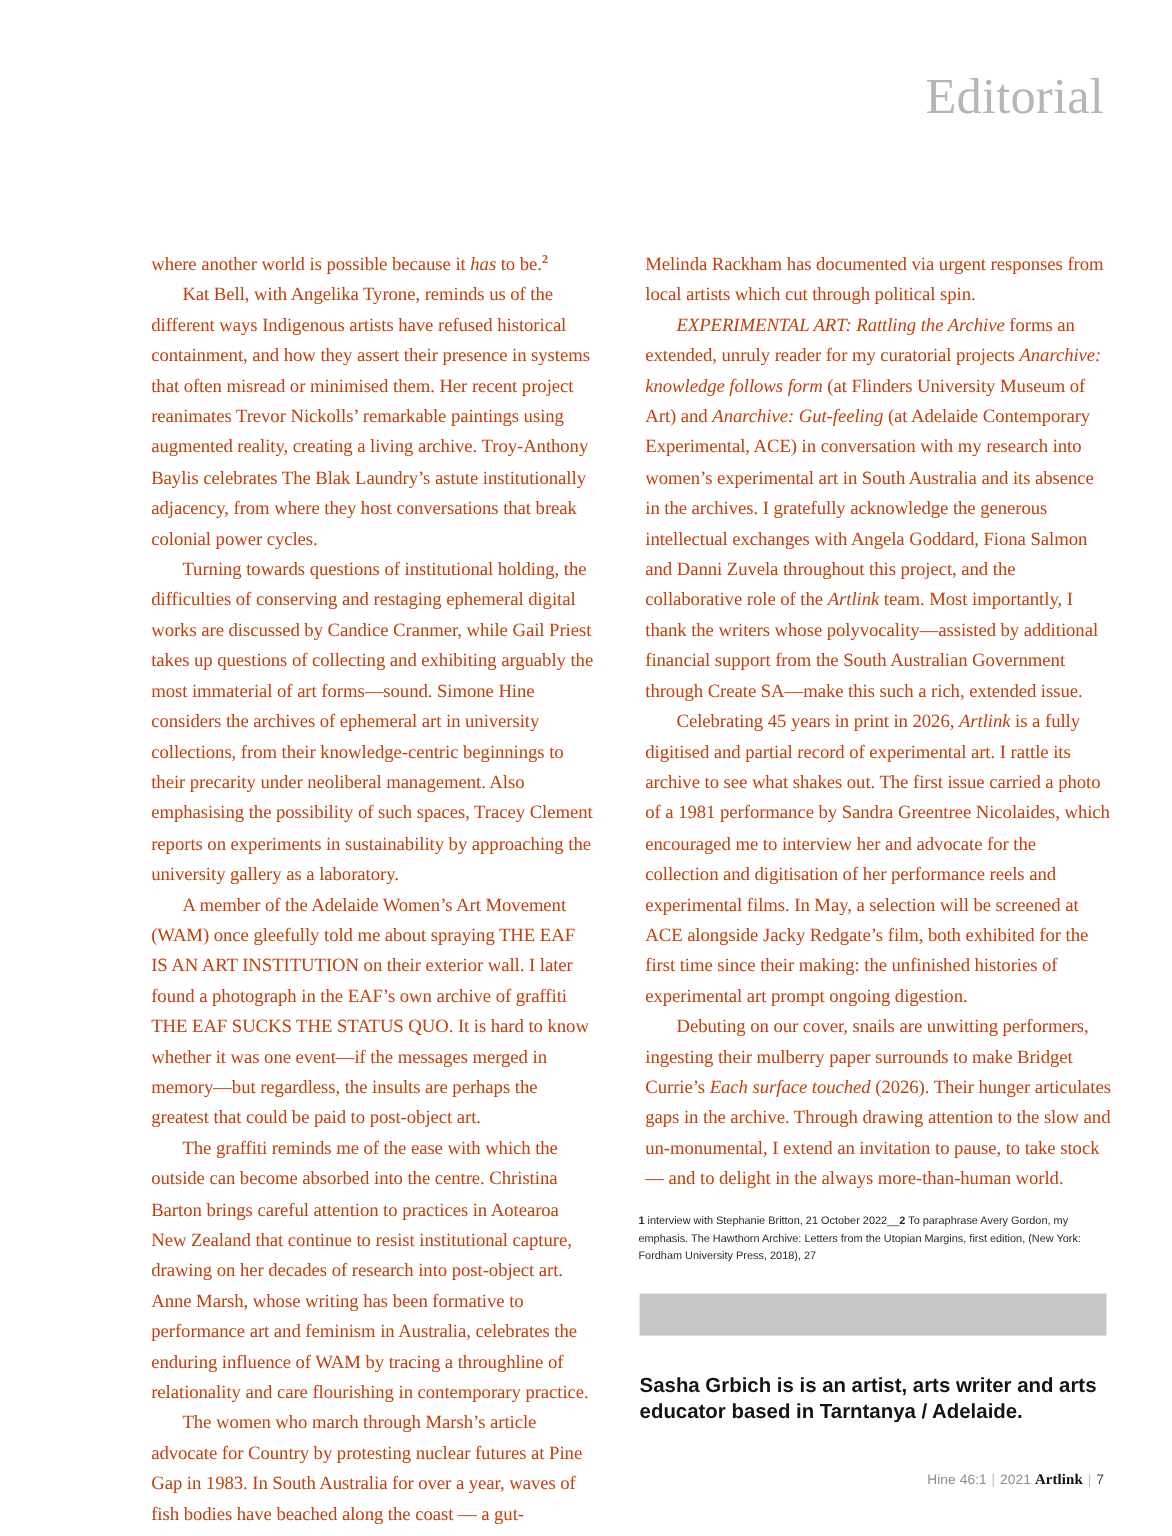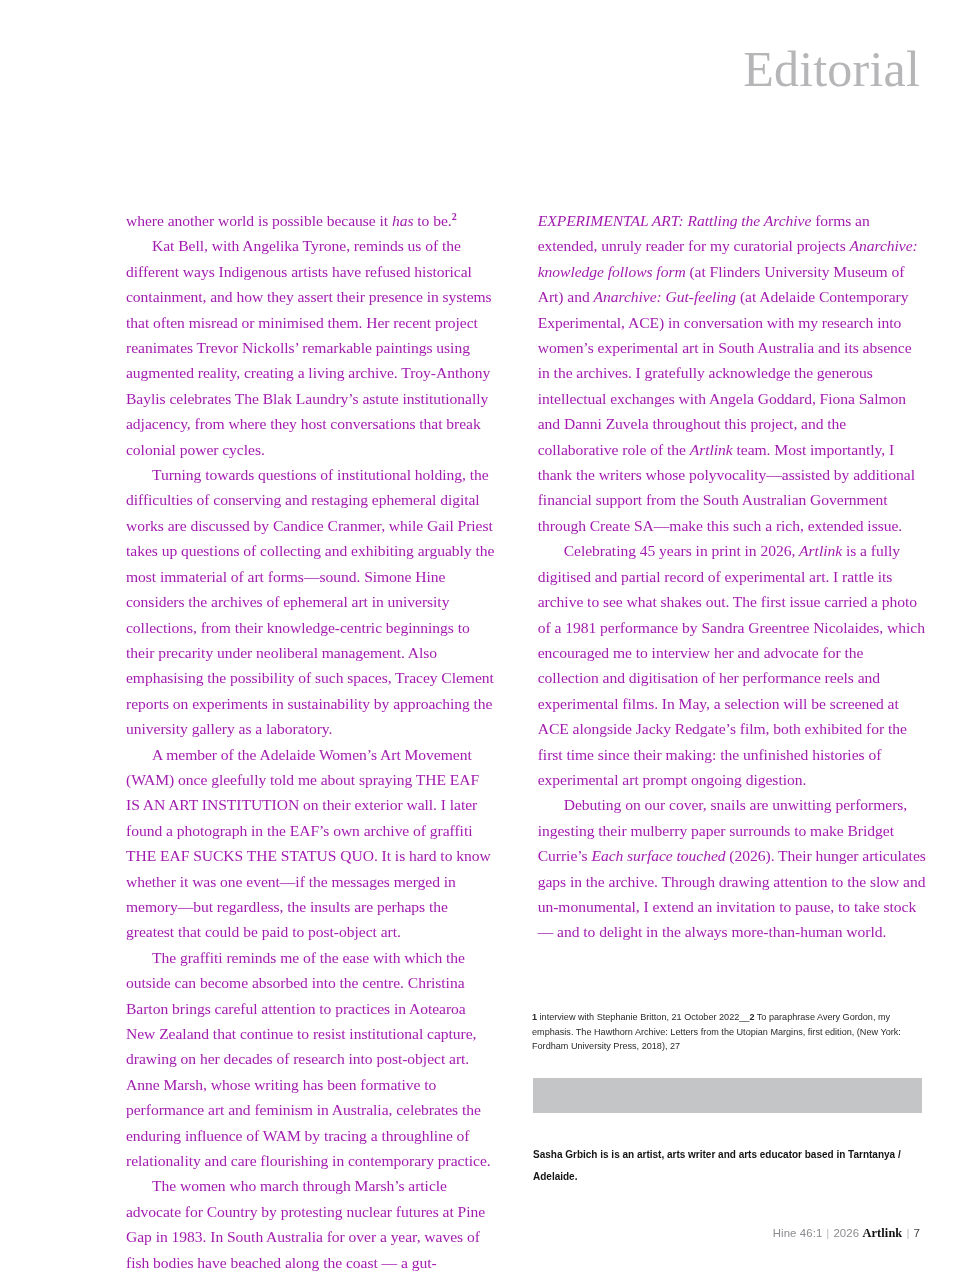--- a/index.html
+++ b/index.html
@@ -12,24 +12,24 @@
     height: 1280px;
     position: relative;
     font-family: "Liberation Serif", serif;
     color: #1a1a1a;
     overflow: hidden;
   }
 
   
   .masthead {
     position: absolute;
-    top: 44px;
+    top: 60px;
     right: 57px;
     font-family: "Liberation Serif", serif;
-    font-size: 50px;
+    font-size: 42px;
     line-height: 1;
     color: #b6b6b8;
     letter-spacing: 0.2px;
     font-weight: 400;
   }
 
   
   .columns {
     position: absolute;
     top: 208px;
@@ -43,21 +43,21 @@
   }
   .col.left  { width: 380px; }
   .col.right { width: 398px; margin-left: 13px; }
 
   p.body-par {
     margin: 0;
     font-size: 15.6px;
     line-height: 25.4px;
     text-align: left;
     font-family: "Liberation Serif", serif;
-    color: #a21caf;
+    color: #c2410c;
     letter-spacing: -0.05px;
   }
   p.body-par + p.body-par {
     text-indent: 26px;
     font-family: Liberation Serif, serif;
   }
   p.body-par i, p.body-par em { font-style: italic; }
   sup {
     font-size: 10px;
     vertical-align: super;
@@ -89,21 +89,21 @@
     background: #c3c5c7;
   }
 
   
   .bio {
     position: absolute;
     top: 1144px;
     left: 533px;
     width: 396px;
     font-family: "Liberation Sans", sans-serif;
-    font-size: 10px;
+    font-size: 17px;
     font-weight: 700;
     line-height: 22px;
     color: #141414;
   }
 
   
   .footer {
     position: absolute;
     top: 1226px;
     right: 57px;
@@ -135,29 +135,30 @@
   <div class="col left">
     <p class="body-par"><span>where another world is possible because it </span><i>has</i><span> to be.</span><sup>2</sup></p>
     <p class="body-par"><span>Kat Bell, with Angelika Tyrone, reminds us of the different ways Indigenous artists have refused historical containment, and how they assert their presence in systems that often misread or minimised them. Her recent project reanimates Trevor Nickolls’ remarkable paintings using augmented reality, creating a living archive. Troy-Anthony Baylis celebrates The Blak Laundry’s astute institutionally adjacency, from where they host conversations that break colonial power cycles.</span></p>
     <p class="body-par"><span>Turning towards questions of institutional holding, the difficulties of conserving and restaging ephemeral digital works are discussed by Candice Cranmer, while Gail Priest takes up questions of collecting and exhibiting arguably the most immaterial of art forms—sound. Simone Hine considers the archives of ephemeral art in university collections, from their knowledge-centric beginnings to their precarity under neoliberal management. Also emphasising the possibility of such spaces, Tracey Clement reports on experiments in sustainability by approaching the university gallery as a laboratory.</span></p>
     <p class="body-par"><span>A member of the Adelaide Women’s Art Movement (WAM) once gleefully told me about spraying THE EAF IS AN ART INSTITUTION on their exterior wall. I later found a photograph in the EAF’s own archive of graffiti THE EAF SUCKS THE STATUS QUO. It is hard to know whether it was one event—if the messages merged in memory—but regardless, the insults are perhaps the greatest that could be paid to post-object art.</span></p>
     <p class="body-par"><span>The graffiti reminds me of the ease with which the outside can become absorbed into the centre. Christina Barton brings careful attention to practices in Aotearoa New Zealand that continue to resist institutional capture, drawing on her decades of research into post-object art. Anne Marsh, whose writing has been formative to performance art and feminism in Australia, celebrates the enduring influence of WAM by tracing a throughline of relationality and care flourishing in contemporary practice.</span></p>
     <p class="body-par"><span>The women who march through Marsh’s article advocate for Country by protesting nuclear futures at Pine Gap in 1983.  In South Australia for over a year, waves of fish bodies have beached along the coast — a gut-wrenching signal of oceanic and planetary disaster which</span></p>
   </div>
 
   <div class="col right">
+    <p class="body-par"><span>Melinda Rackham has documented via urgent responses from local artists which cut through political spin.</span></p>
     <p class="body-par"><i>EXPERIMENTAL ART: Rattling the Archive</i><span> forms an extended, unruly reader for my curatorial projects </span><i>Anarchive: knowledge follows form</i><span> (at Flinders University Museum of Art) and </span><i>Anarchive: Gut-feeling</i><span> (at Adelaide Contemporary Experimental, ACE) in conversation with my research into women’s experimental art in South Australia and its absence in the archives. I gratefully acknowledge the generous intellectual exchanges with Angela Goddard, Fiona Salmon and Danni Zuvela throughout this project, and the collaborative role of the </span><i>Artlink</i><span> team. Most importantly, I thank the writers whose polyvocality—assisted by additional financial support from the South Australian Government through Create SA—make this such a rich, extended issue.</span></p>
     <p class="body-par"><span>Celebrating 45 years in print in 2026, </span><i>Artlink</i><span> is a fully digitised and partial record of experimental art. I rattle its archive to see what shakes out. The first issue carried a photo of a 1981 performance by Sandra Greentree Nicolaides, which encouraged me to interview her and advocate for the collection and digitisation of her performance reels and experimental films. In May, a selection will be screened at ACE alongside Jacky Redgate’s film, both exhibited for the first time since their making: the unfinished histories of experimental art prompt ongoing digestion.</span></p>
     <p class="body-par"><span>Debuting on our cover, snails are unwitting performers, ingesting their mulberry paper surrounds to make Bridget Currie’s </span><i>Each surface touched</i><span> (2026). Their hunger articulates gaps in the archive. Through drawing attention to the slow and un-monumental, I extend an invitation to pause, to take stock — and to delight in the always more-than-human world.</span></p>
   </div>
 
 </div>
 
 <div class="footnotes"><b>1</b><span> interview with Stephanie Britton, 21 October 2022__</span><b>2</b><span> To paraphrase Avery Gordon, my emphasis. The Hawthorn Archive: Letters from the Utopian Margins, first edition, (New York: Fordham University Press, 2018), 27</span></div>
 
 <div class="grey-bar"></div>
 
 <div class="bio">Sasha Grbich is is an artist, arts writer and arts educator based in Tarntanya / Adelaide.</div>
 
 <div class="footer">
-  <span>Hine 46:1</span><span class="sep">|</span><span>2026</span>
+  <span>Hine 46:1</span><span class="sep">|</span><span>2021</span>
   <span class="brand">Artlink</span><span class="sep">|</span><span class="pageno">7</span>
 </div>
 
 </body></html>

